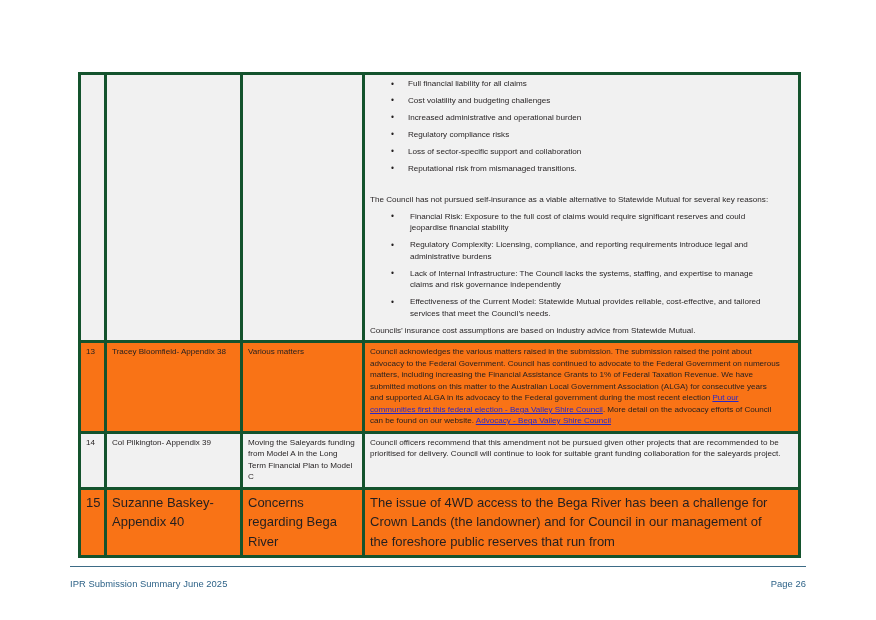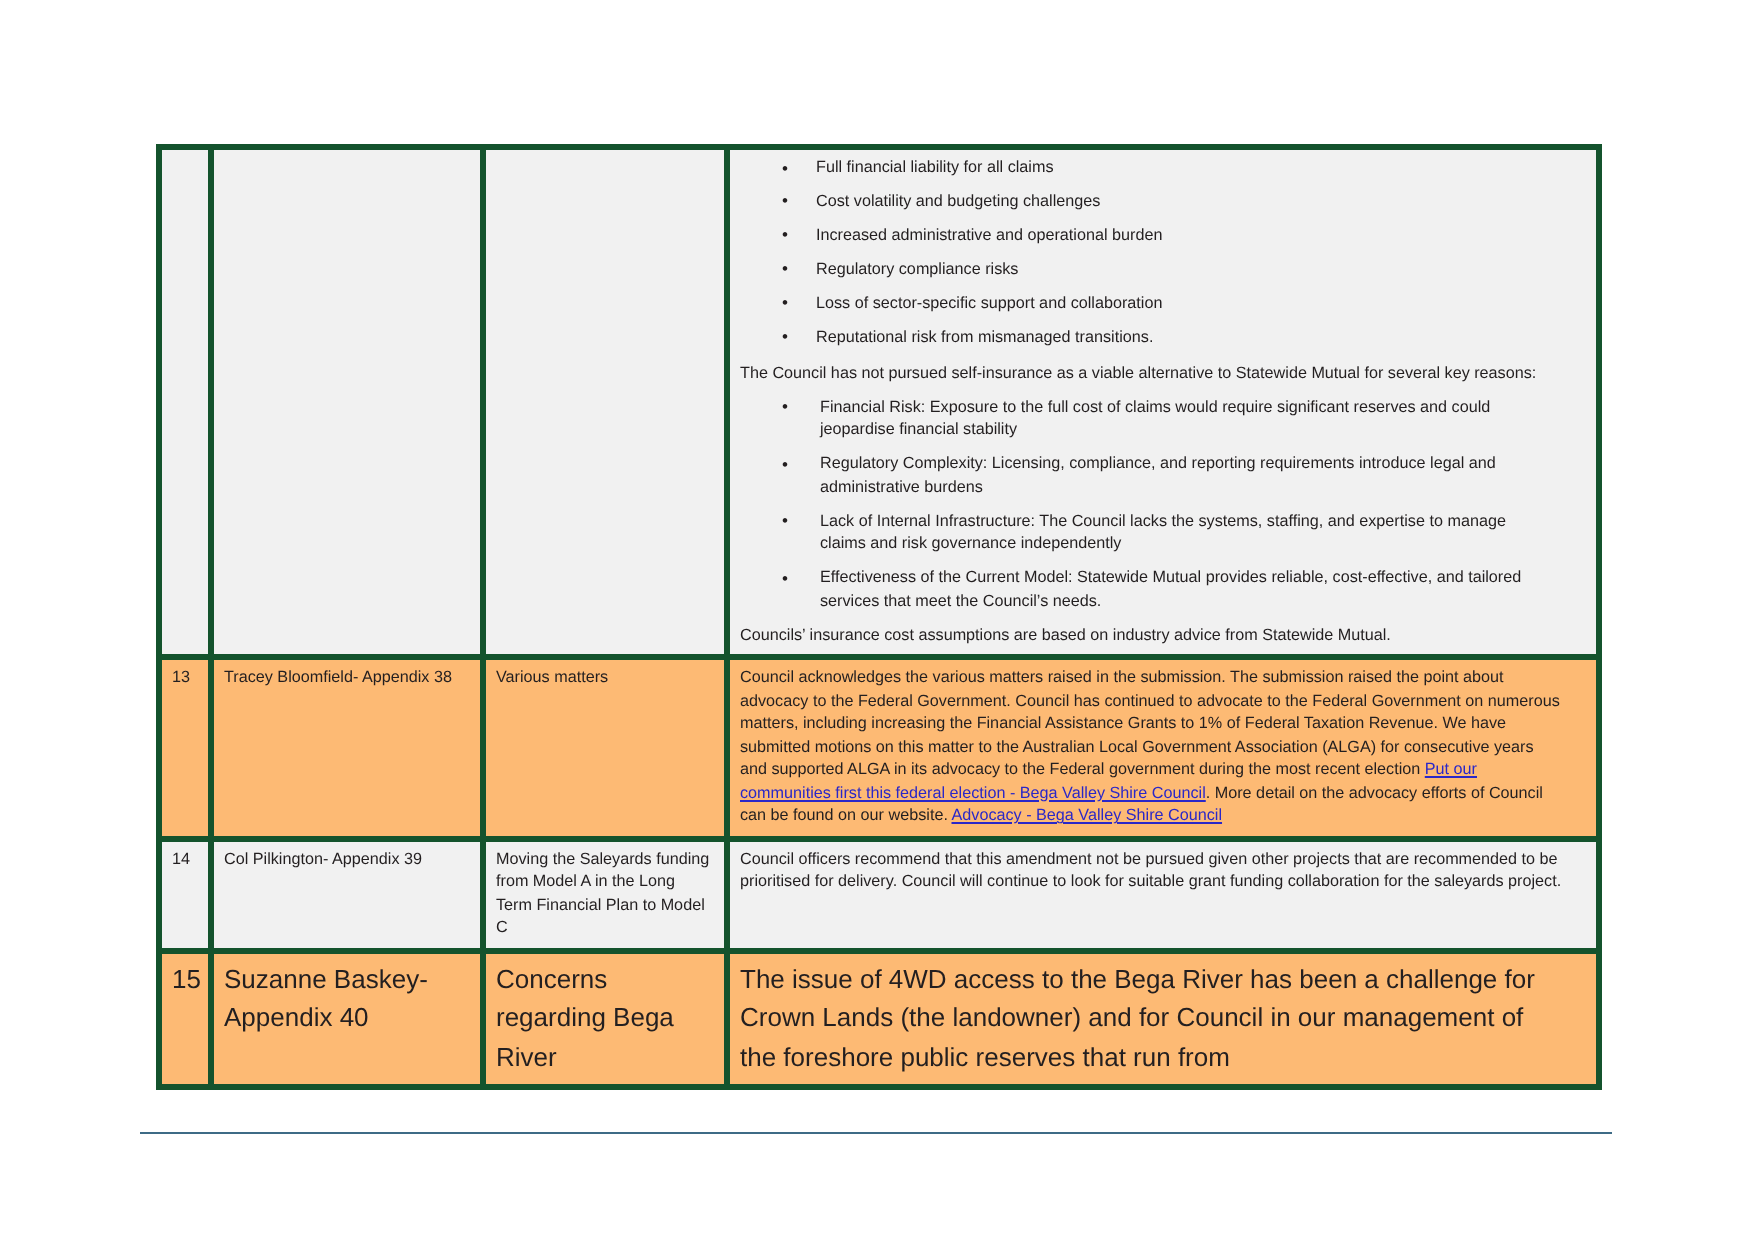--- a/index.html
+++ b/index.html
@@ -35,21 +35,21 @@
     table-layout: fixed;
     font-size: 8.1px;
     line-height: 1.42;
   }
   .doc-table td {
     border: 3px solid #14532d;
     vertical-align: top;
     padding: 3px 5px 4px 5px;
   }
   .band-grey td { background: #f1f1f1; }
-  .band-white td { background: #fdba74; }
+  .band-white td { background: #f97316; }
 
   .col-num   { width: 26px; text-align: center; }
   .col-name  { width: 136px; }
   .col-topic { width: 122px; }
   .col-resp  { width: 436px; }
 
   .cell-num { padding-left: 0; padding-right: 0; }
 
   
   .para {
@@ -60,21 +60,21 @@
   ul.blist {
     list-style: none;
     margin: 0;
     padding: 0;
   }
   ul.blist li {
     position: relative;
     padding-left: 38px;
     margin: 0 0 5.5px 0;
   }
-  ul.blist li:last-child { margin-bottom: 7px; }
+  ul.blist li:last-child { margin-bottom: 20px; }
   ul.blist li::before {
     content: "\2022";
     position: absolute;
     left: 21px;
     top: -0.5px;
     font-size: 8.5px;
     color: #231f20;
   }
   ul.blist.indent2 li {
     padding-left: 40px;
@@ -182,14 +182,18 @@
         <td>
           <p class="para">The issue of 4WD access to the Bega River has been a challenge for Crown Lands (the landowner) and for Council in our management of the foreshore public reserves that run from</p>
         </td>
       </tr>
 
     </tbody>
   </table>
 
   <div class="footer-rule"></div>
 
+  <div class="footer">
+    <div class="footer-left">IPR Submission Summary June 2025</div>
+    <div class="footer-right">Page 26</div>
+  </div>
 
 </div>
 
 </body></html>

